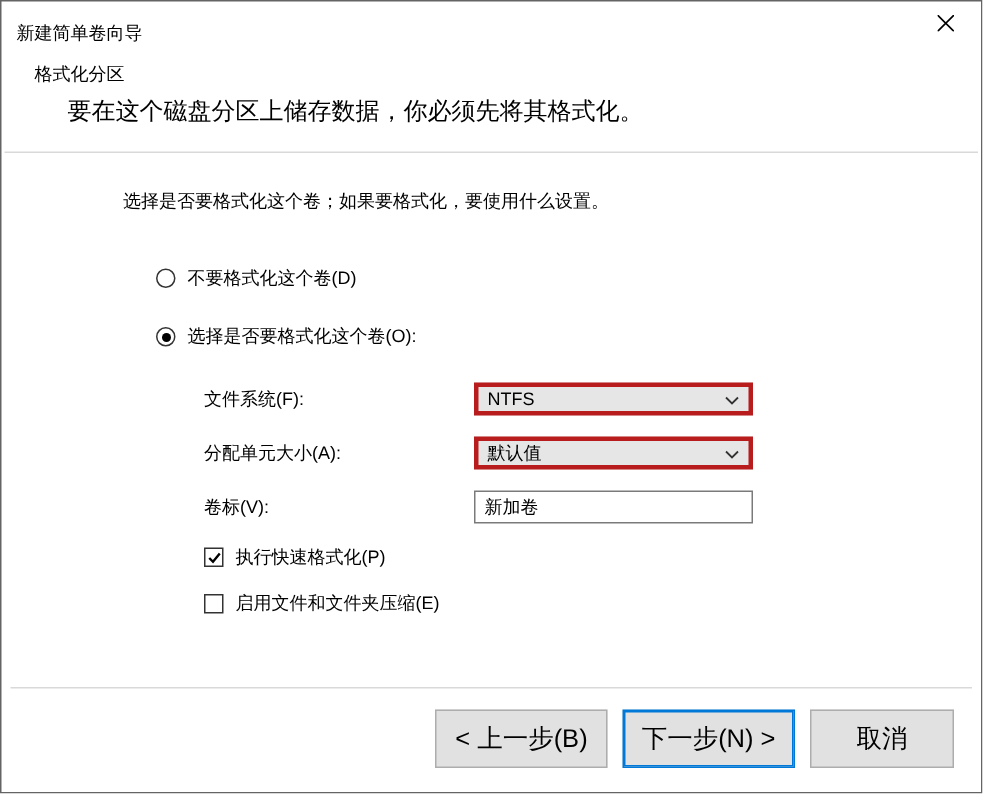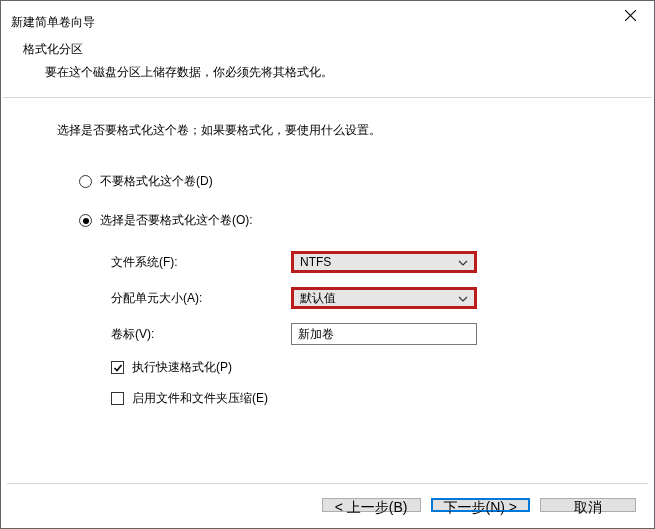--- a/index.html
+++ b/index.html
@@ -3,40 +3,40 @@
 <meta charset="utf-8">
 <style>
 html,body{margin:0;padding:0;font-family:"Microsoft YaHei","Segoe UI",Tahoma,sans-serif;font-size:12px;color:#000;background:#fff}
 .dialog{width:655px;height:529px;box-sizing:border-box;border:1px solid #646464;position:relative;display:flex;flex-direction:column;background:#fff}
 .titlebar{height:30px;display:flex;align-items:flex-end;justify-content:space-between;padding:0 4px 0 10px}
 .titlebar .title{font-size:12px}
 .close-btn{width:40px;height:28px;display:flex;align-items:center;justify-content:center;cursor:pointer}
 .close-btn svg{width:11px;height:11px}
 .heading{padding:10px 22px 0}
 .heading h2{margin:0;font-size:12px;font-weight:400}
-.heading .sub{margin:6px 0 0 22px;font-size:12px}
+.heading .sub{margin:6px 0 0 22px;font-size:16px}
 .sep{border:none;border-top:1px solid #d9d9d9;margin:16px 2px 0}
-.content{flex:1;padding:24px 56px 0}
+.content{flex:1;padding:24px 81px 0}
 .radios{margin-top:34px;padding:0 0 0 22px}
 .radio-row{display:flex;align-items:center;margin-bottom:22px}
 .radio-shape{width:13px;height:13px;border:1px solid #333;border-radius:50%;box-sizing:border-box;display:flex;align-items:center;justify-content:center;margin-right:8px}
 .radio-shape.sel::after{content:"";width:6px;height:6px;background:#000;border-radius:50%}
 .fields{margin-left:32px}
 .field-row{display:flex;align-items:center;margin-bottom:14px}
 .field-row label{width:180px}
 .select{width:186px;height:22px;border:3px solid #b91c1c;box-sizing:border-box;display:flex;align-items:center;justify-content:space-between;padding:0 6px;background:#e6e6e6;cursor:pointer}
 .select .chev{width:10px;height:10px}
 .text-input{width:186px;height:22px;border:1px solid #7a7a7a;box-sizing:border-box;padding:0 6px;font-family:Liberation Serif, serif;font-size:12px}
 .check-row{display:flex;align-items:center;margin-bottom:14px}
 .checkbox{width:13px;height:13px;border:1px solid #333;box-sizing:border-box;margin-right:8px;display:flex;align-items:center;justify-content:center;cursor:pointer}
 .checkbox.checked svg{width:10px;height:10px;display:block}
 .checkbox:not(.checked) svg{display:none}
 .bottom-sep{border:none;border-top:1px solid #d9d9d9;margin:0 6px 14px}
 .buttons{display:flex;justify-content:flex-end;padding:0 18px 16px;gap:10px}
-.btn{min-width:96px;height:14px;border:1px solid #adadad;background:#e1e1e1;cursor:pointer;font-family:inherit;font-size:14px;padding:0 12px}
+.btn{min-width:96px;height:39px;border:1px solid #adadad;background:#e1e1e1;cursor:pointer;font-family:inherit;font-size:17px;padding:0 12px}
 .btn.default{border:1px solid #0078d7;outline:1px solid #0078d7;outline-offset:-2px}
 </style>
 </head>
 <body>
 
 <div class="dialog">
 
   <div class="titlebar">
     <span class="title">新建简单卷向导</span>
     <div class="close-btn">

